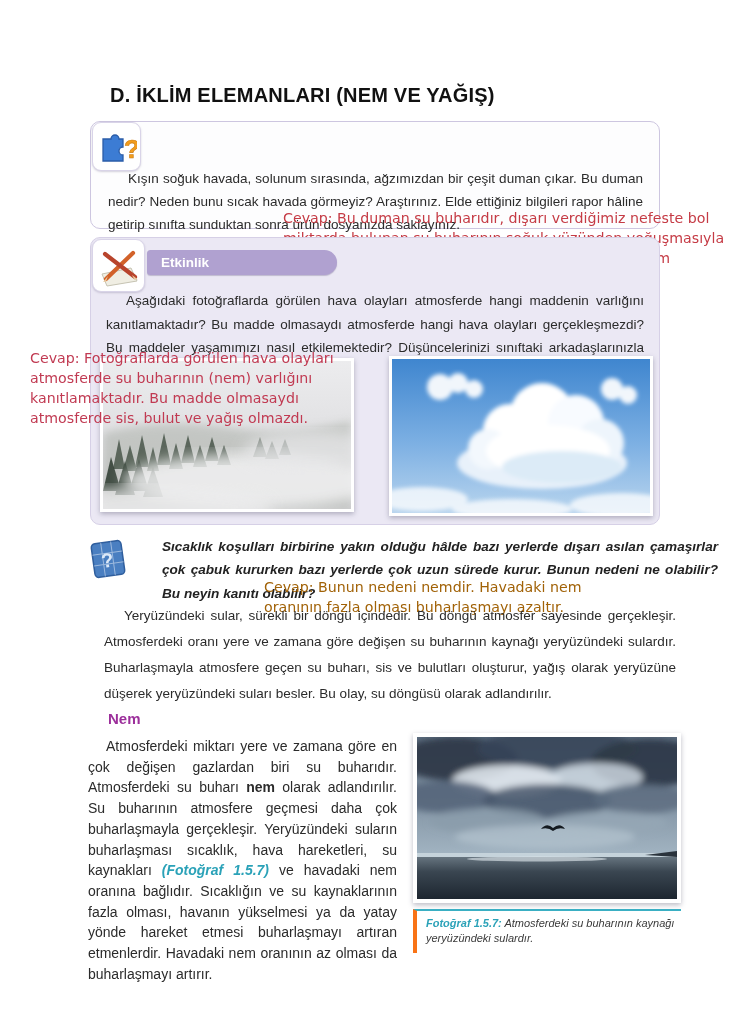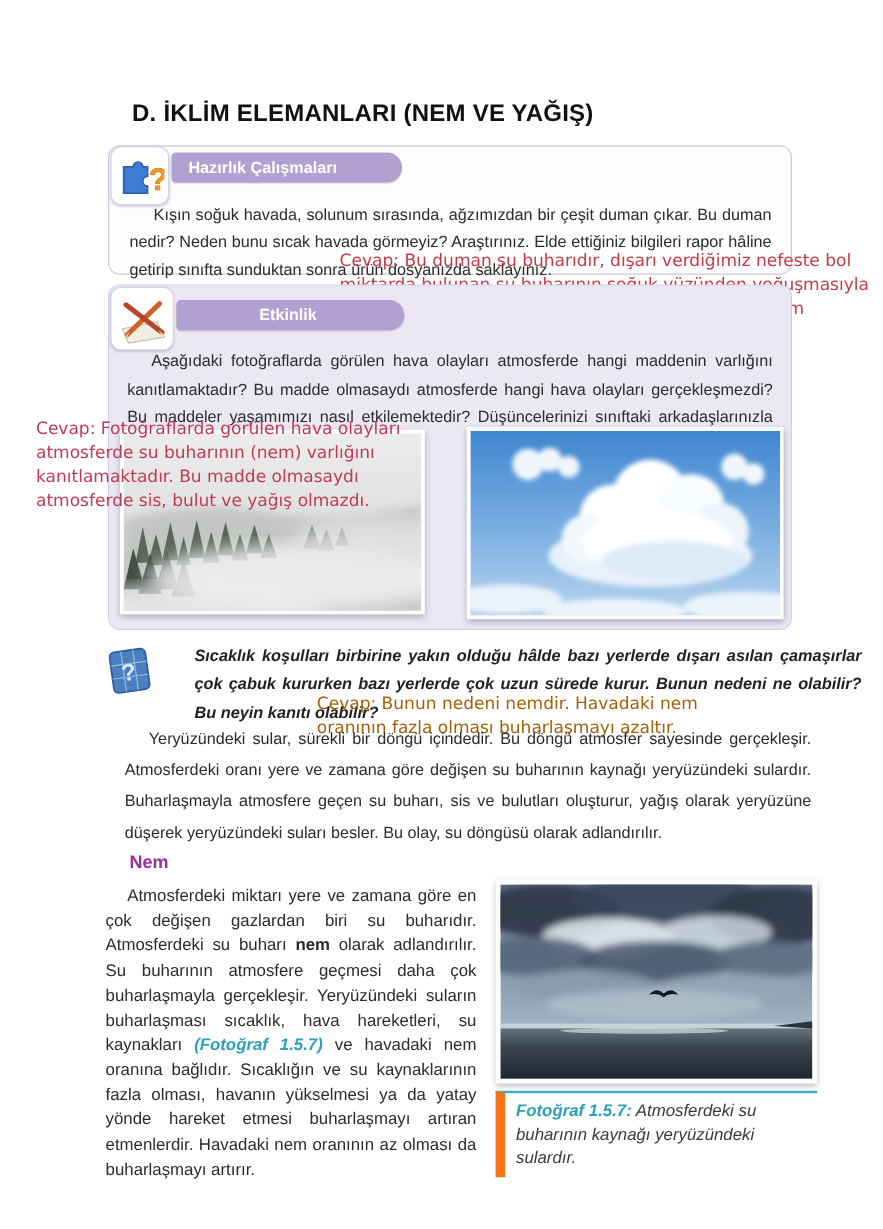--- a/index.html
+++ b/index.html
@@ -12,21 +12,21 @@
   .sec-box{position:absolute;border:1.5px solid #cdc6e0;border-radius:10px;box-sizing:border-box;}
   .box-hazirlik{left:90px;top:121px;width:570px;height:108px;background:#fdfdfe;}
   .box-etkinlik{left:90px;top:237px;width:570px;height:288px;background:#ebe8f4;border-color:#d6d0e6;}
 
   .sec-icon{position:absolute;background:#ffffff;border:1px solid #d9d4e8;border-radius:9px;box-shadow:0 1px 2px rgba(90,80,120,.25);display:flex;align-items:center;justify-content:center;}
   .icon-hazirlik{left:92px;top:122px;width:47px;height:47px;}
   .icon-etkinlik{left:92px;top:239px;width:51px;height:51px;}
 
   .sec-pill{position:absolute;background:#b0a1d0;color:#fff;font-weight:bold;font-size:13.5px;border-radius:4px 14px 14px 4px;padding:5px 18px 5px 14px;box-shadow:0 1px 1px rgba(90,80,120,.3);}
   .pill-hazirlik{left:143px;top:127px;min-width:160px;}
-  .pill-etkinlik{left:147px;top:250px;min-width:158px;text-align:center;}
+  .pill-etkinlik{left:147px;top:250px;min-width:158px;}
 
   .body-par{position:absolute;font-size:13.5px;line-height:1.72;text-align:justify;color:#2b2b2b;}
   .par-hazirlik{left:108px;top:167px;width:535px;text-indent:20px;}
   .par-etkinlik{left:106px;top:289px;width:538px;text-indent:20px;line-height:1.75;}
 
   
   .annot{position:absolute;font-family:"DejaVu Sans", sans-serif;font-size:14.2px;line-height:1.42;font-weight:500;}
   .annot1{left:283px;top:208px;width:447px;color:#c53b45;}
   .annot2{left:30px;top:348px;width:332px;color:#c13a52;z-index:6;}
   .annot3{left:264px;top:577px;width:372px;color:#a16207;}
@@ -44,41 +44,38 @@
   .par-water{left:104px;top:603px;width:572px;text-indent:20px;line-height:1.92;}
 
   .nem-heading{position:absolute;left:108px;top:710px;font-size:15px;font-weight:bold;color:#9c2f9b;}
 
   .par-nem{left:88px;top:736px;width:309px;text-indent:18px;line-height:1.48;font-size:14px;}
   .bold-term{font-weight:bold;}
   .photo-ref{color:#2ba2b8;font-weight:bold;font-style:italic;}
 
   .ph-sea{left:413px;top:733px;width:268px;height:170px;padding:4px;}
 
-  .caption-box{position:absolute;left:413px;top:909px;width:268px;box-sizing:border-box;border-top:2px solid #3aafc3;border-left:8px solid #f97316;padding:5px 6px 6px 9px;font-size:14px;font-style:italic;line-height:1.4;color:#3a3a3a;}
+  .caption-box{position:absolute;left:413px;top:909px;width:268px;box-sizing:border-box;border-top:2px solid #3aafc3;border-left:4px solid #f97316;padding:5px 6px 6px 9px;font-size:11px;font-style:italic;line-height:1.4;color:#3a3a3a;}
   .caption-label{color:#2ba2b8;font-weight:bold;}
 
   .page-number{position:absolute;left:0;right:0;top:950px;text-align:center;font-size:14px;font-weight:bold;color:#333;}
 </style>
 </head>
 <body>
 
 <div class="page">
 
   <div class="page-title">D. İKLİM ELEMANLARI (NEM VE YAĞIŞ)</div>
 
   <div class="sec-box box-hazirlik"></div>
   <div class="sec-icon icon-hazirlik">
     <svg width="40" height="40" viewBox="0 0 40 40">
       <path d="M6,12 h8 a4,4 0 1 1 8,0 h4 v8 a4,4 0 1 0 0,8 v6 h-20 z" fill="#3c7cd4" stroke="#2a5ca8" stroke-width="1.3"></path>
       <text x="27" y="31" font-size="26" font-weight="bold" fill="#f29d1d" stroke="#c97a10" stroke-width=".6" font-family="Liberation Sans, sans-serif">?</text>
     </svg>
-  </div>
-  <div class="sec-pill pill-hazirlik">
-    <span>Hazırlık Çalışmaları</span>
   </div>
   <div class="body-par par-hazirlik">Kışın soğuk havada, solunum sırasında, ağzımızdan bir çeşit duman çıkar. Bu duman nedir? Neden bunu sıcak havada görmeyiz? Araştırınız. Elde ettiğiniz bilgileri rapor hâline getirip sınıfta sunduktan sonra ürün dosyanızda saklayınız.</div>
 
   <div class="annot annot1">Cevap: Bu duman su buharıdır, dışarı verdiğimiz nefeste bol miktarda bulunan su buharının soğuk yüzünden yoğuşmasıyla oluşur. Sıcak hava bu yoğuşma olmadığından solunum sırasında ağzımızdan bu duman çıkmaz.</div>
 
   <div class="sec-box box-etkinlik"></div>
   <div class="sec-icon icon-etkinlik">
     <svg width="44" height="44" viewBox="0 0 44 44">
       <polygon points="5,30 34,24 40,37 10,42" fill="#f0eee3" stroke="#c6c3b2" stroke-width="1"></polygon>
       <g stroke-linecap="round">

